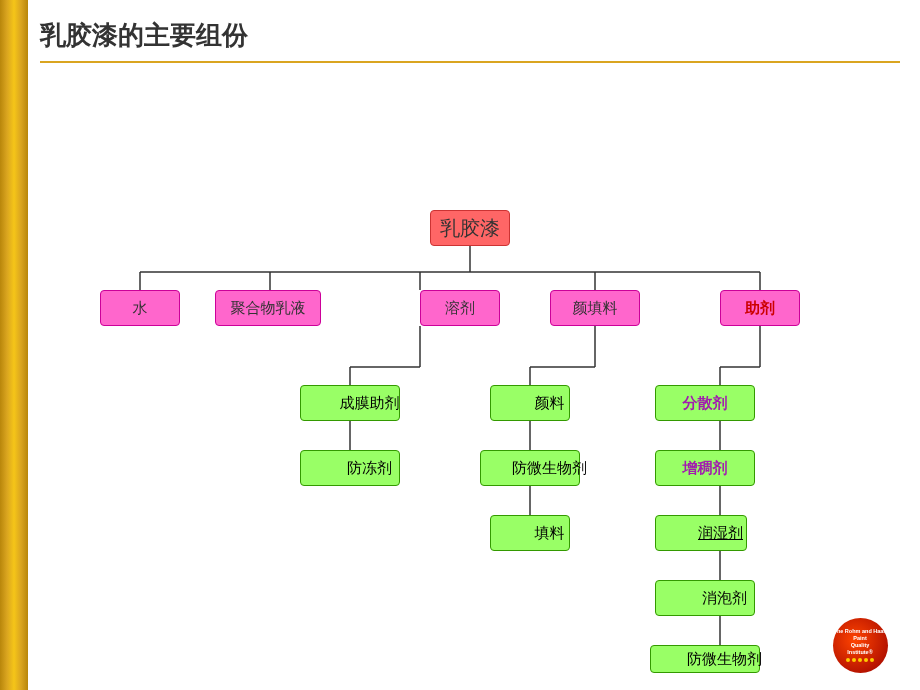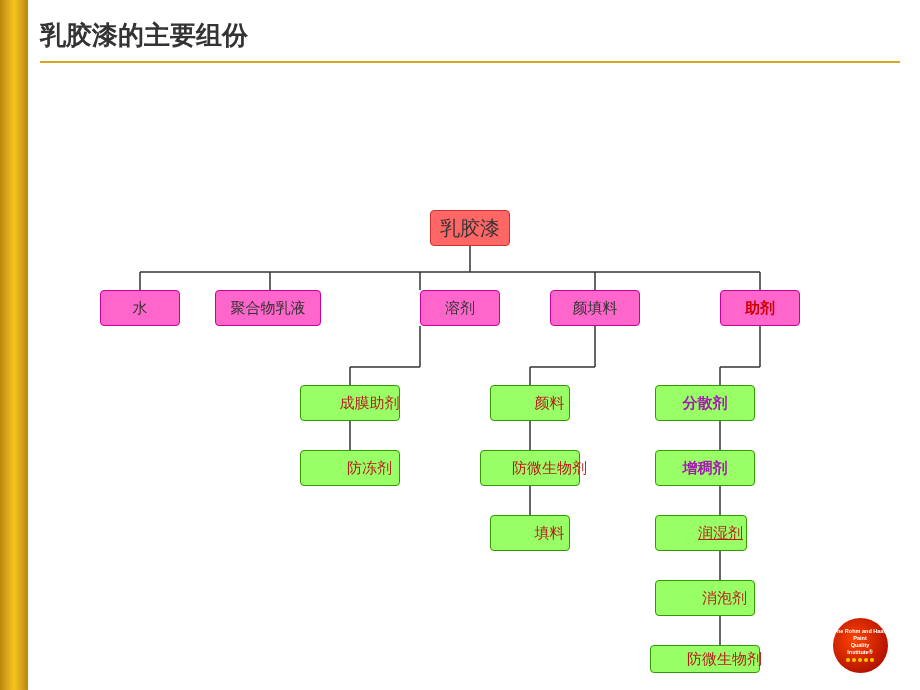--- a/index.html
+++ b/index.html
@@ -93,21 +93,21 @@
     .node-l1-highlight {
       background: #ff66cc;
       color: #cc0000;
       font-weight: bold;
       border-color: #cc0099;
     }
 
     
     .node-l2 {
       background: #99ff66;
-      color: #b91c1c;
+      color: #000000;
       border-color: #339900;
       padding-left: 45px;
     }
 
     
     .node-l2-highlight {
       background: #99ff66;
       color: #a21caf;
       font-weight: bold;
       border-color: #339900;

